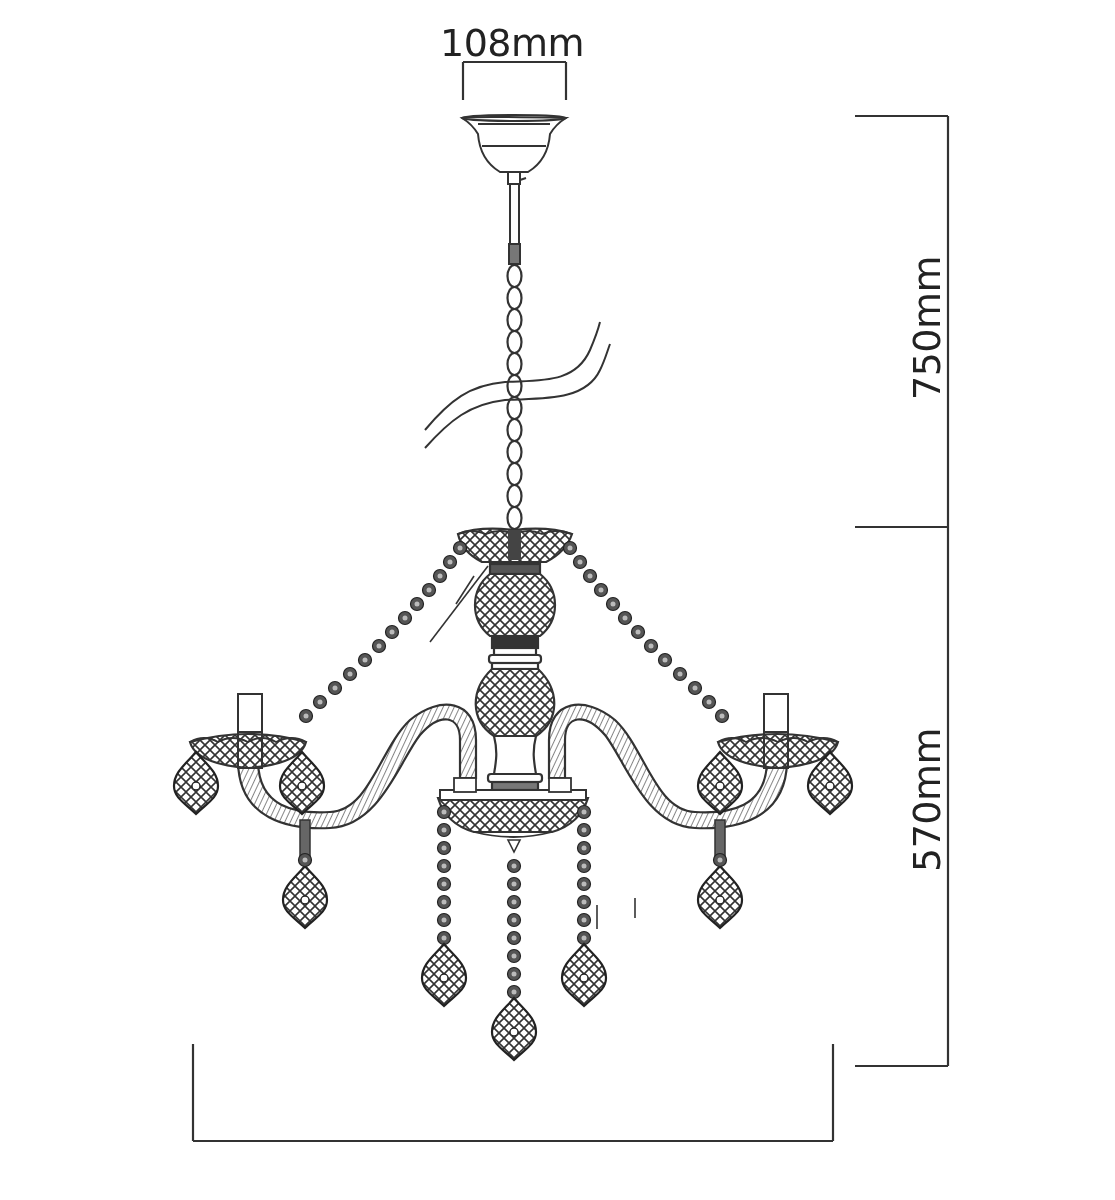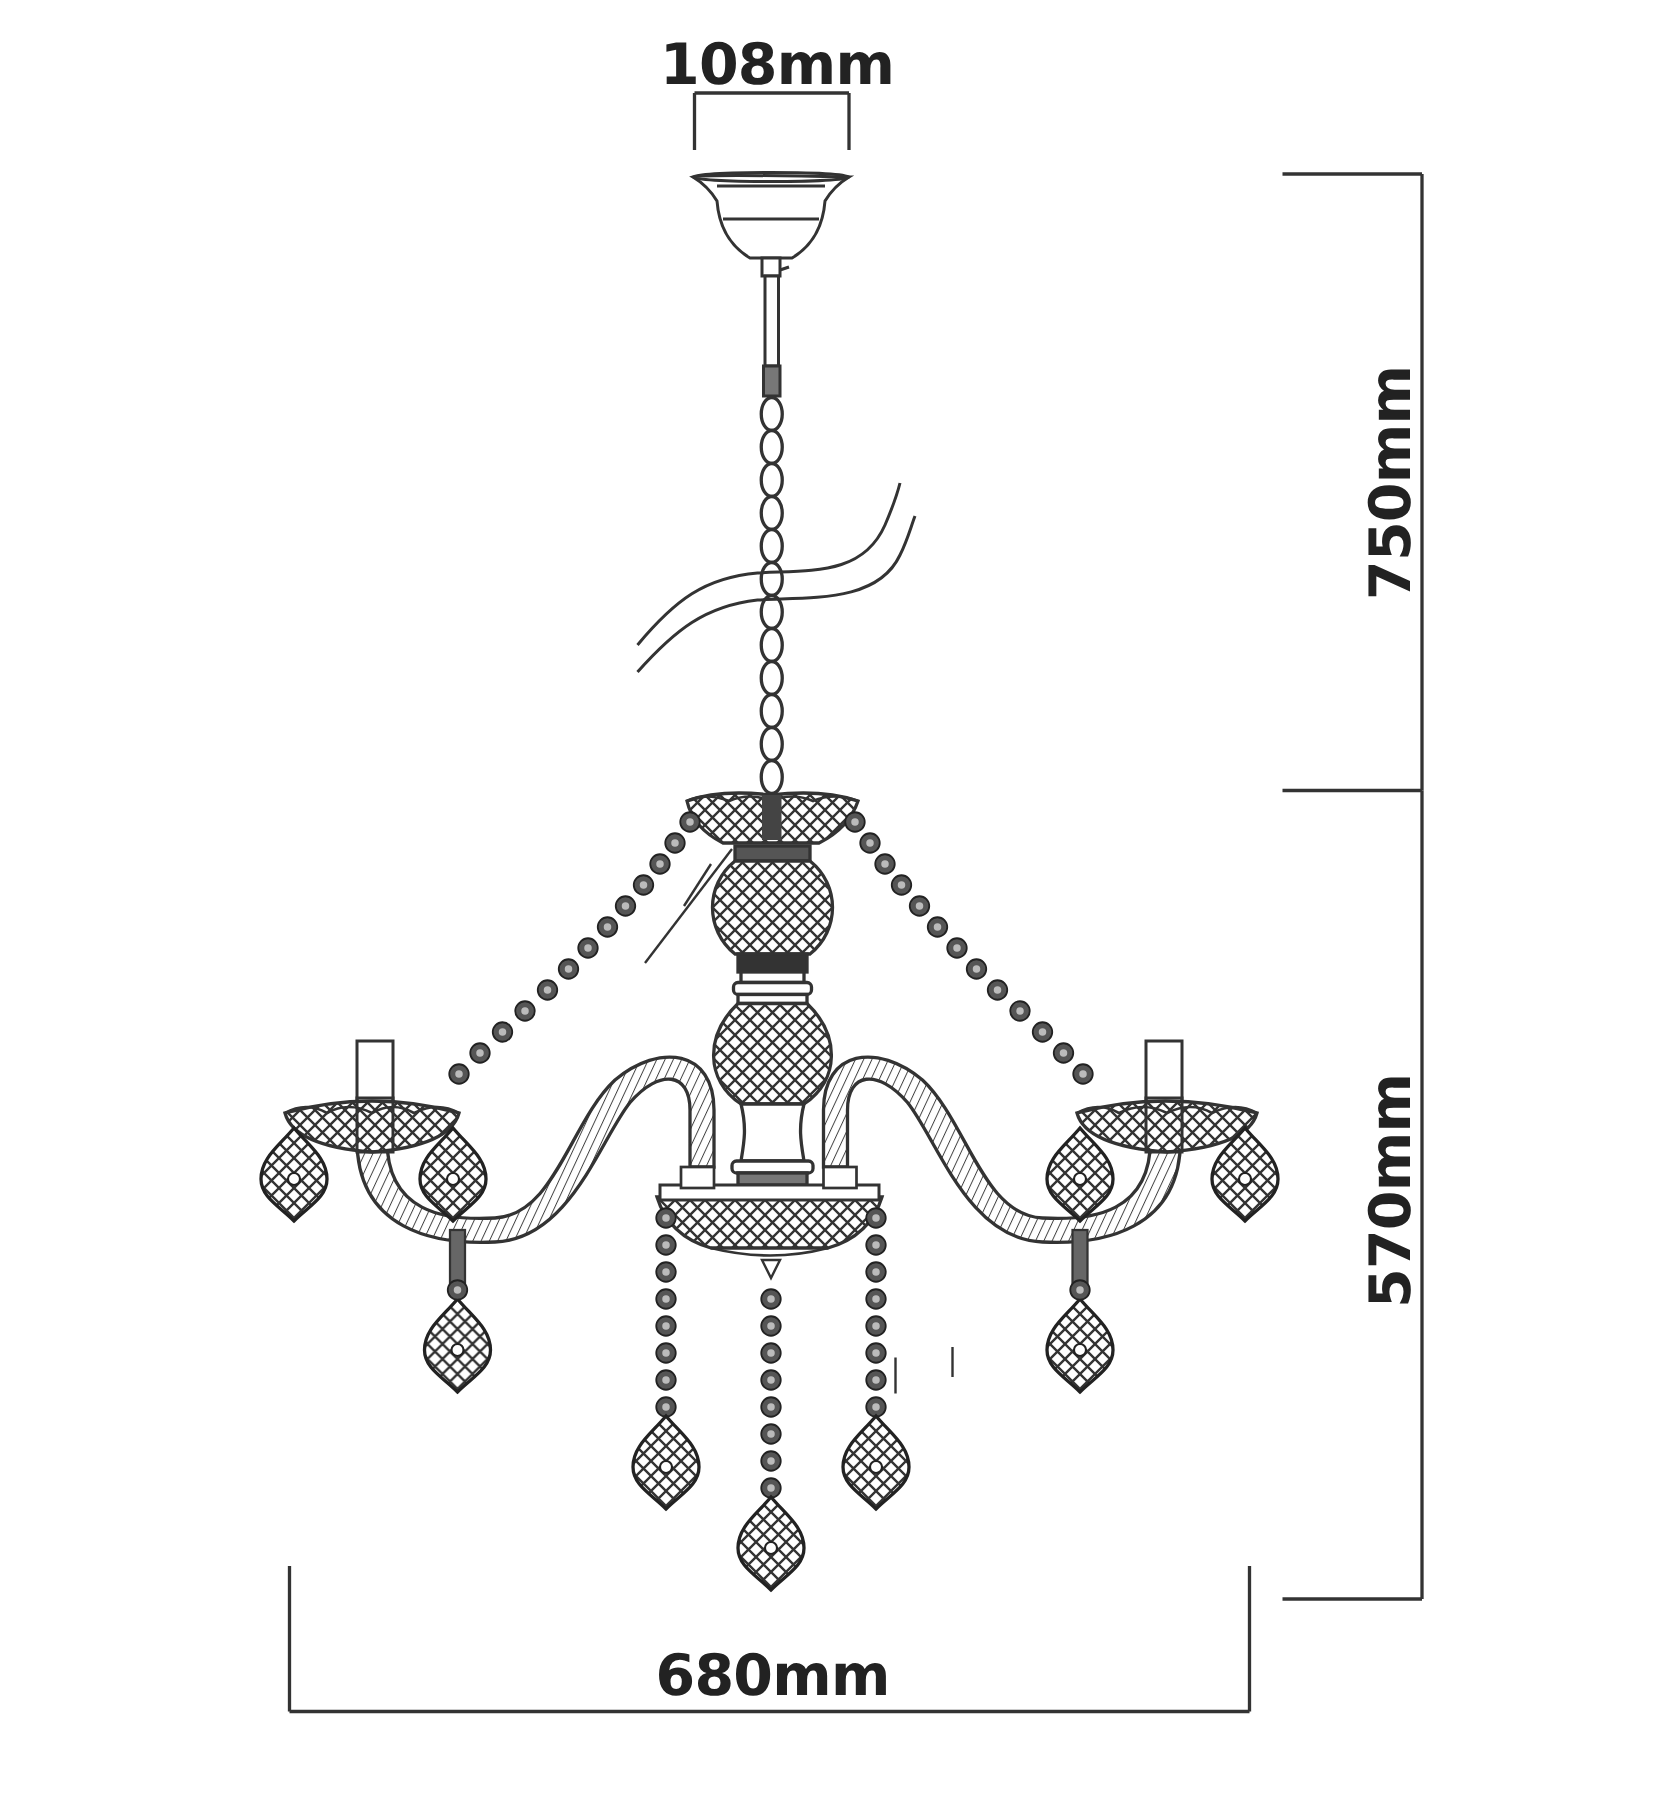--- a/index.html
+++ b/index.html
@@ -14,21 +14,20 @@
       overflow: hidden;
       font-family: "DejaVu Sans", "Liberation Sans", sans-serif;
       color: #222222;
     }
     #stage {
       position: absolute;
       left: 0;
       top: 0;
       width: 1115px;
       height: 896px;
-      font-weight: bold;
     }
     .dim-label {
       position: absolute;
       font-size: 38px;
       line-height: 1;
       color: #222222;
       white-space: nowrap;
       letter-spacing: -0.5px;
     }
     .dim-label.top {
@@ -266,14 +265,13 @@
       <use href="#drop" x="584" y="944"></use>
       <use href="#drop" x="514" y="998"></use>
       <use href="#bead" x="305" y="860"></use>
       <use href="#bead" x="720" y="860"></use>
     </g>
   </svg>
 
   <div class="dim-label top">108mm</div>
   <div class="dim-label vert v750">750mm</div>
   <div class="dim-label vert v570">570mm</div>
-  <div class="dim-label bottom">680mm</div>
 </div>
 
 </body></html>

